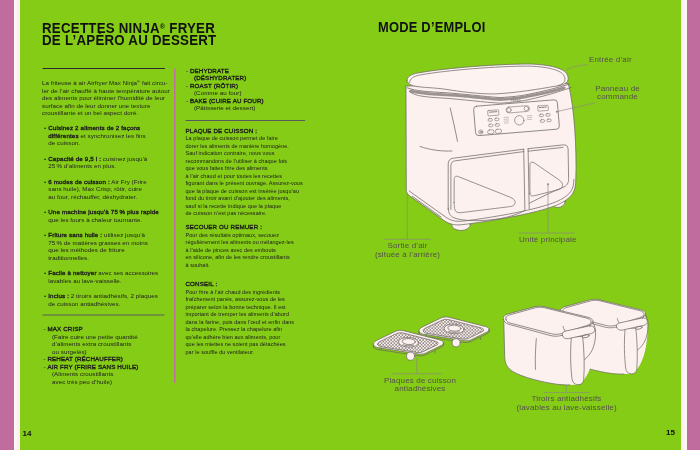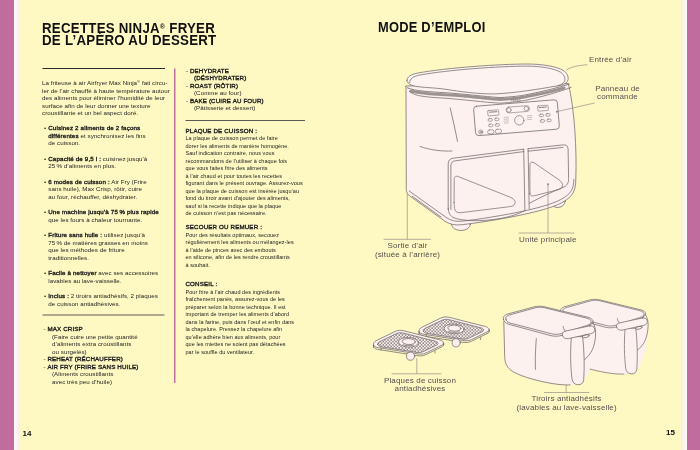--- a/index.html
+++ b/index.html
@@ -1,16 +1,16 @@
 <!DOCTYPE html>
 <html><head>
 <meta charset="utf-8">
 <style>
 html,body{margin:0;padding:0;}
-#stage{position:relative;width:700px;height:450px;overflow:hidden;background:#fef9c3;font-family:"Liberation Sans",sans-serif;}
+#stage{position:relative;width:700px;height:450px;overflow:hidden;background:#84cc16;font-family:"Liberation Sans",sans-serif;}
 #z{position:absolute;left:0;top:0;width:1400px;height:900px;transform:scale(.5);transform-origin:0 0;}
 .abs{position:absolute;}
 .strip{position:absolute;top:0;height:900px;background:#c06c9e;}
 .txt{position:absolute;font-size:12.4px;line-height:15px;color:#1c1c1c;letter-spacing:.1px;}
 .txt b{font-weight:normal;-webkit-text-stroke:.7px currentColor;letter-spacing:.3px;}
 .s2{font-size:11px;}
 .hrd{position:absolute;height:2px;background:#2b2b2b;}
 .hrl{position:absolute;height:1.7px;background:#5a5a5a;}
 .bi{position:relative;padding-left:12.5px;margin-top:16px;}
 .bi .bu{position:absolute;left:4px;top:0;}

